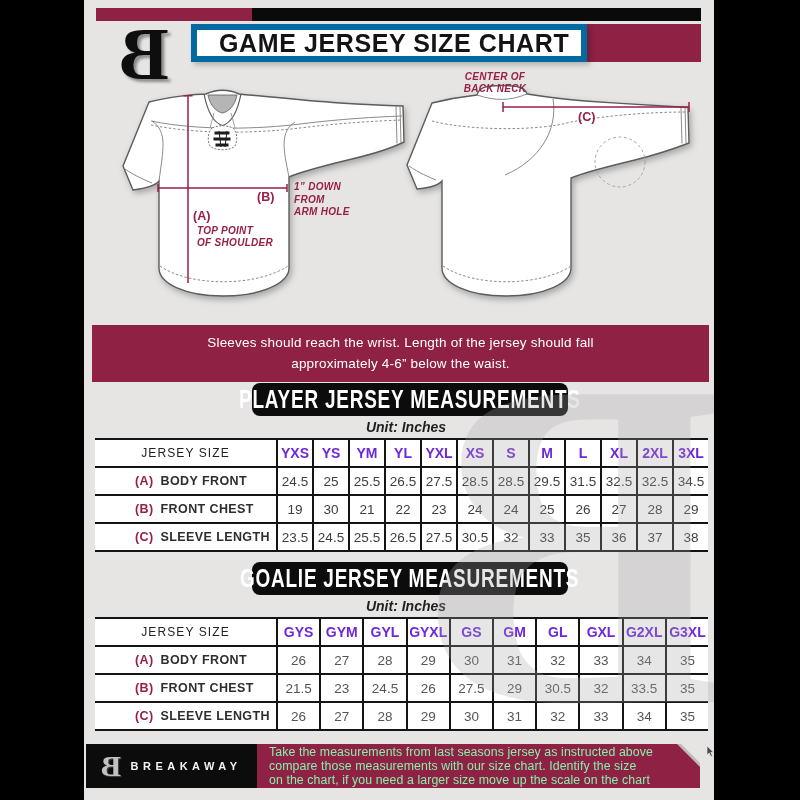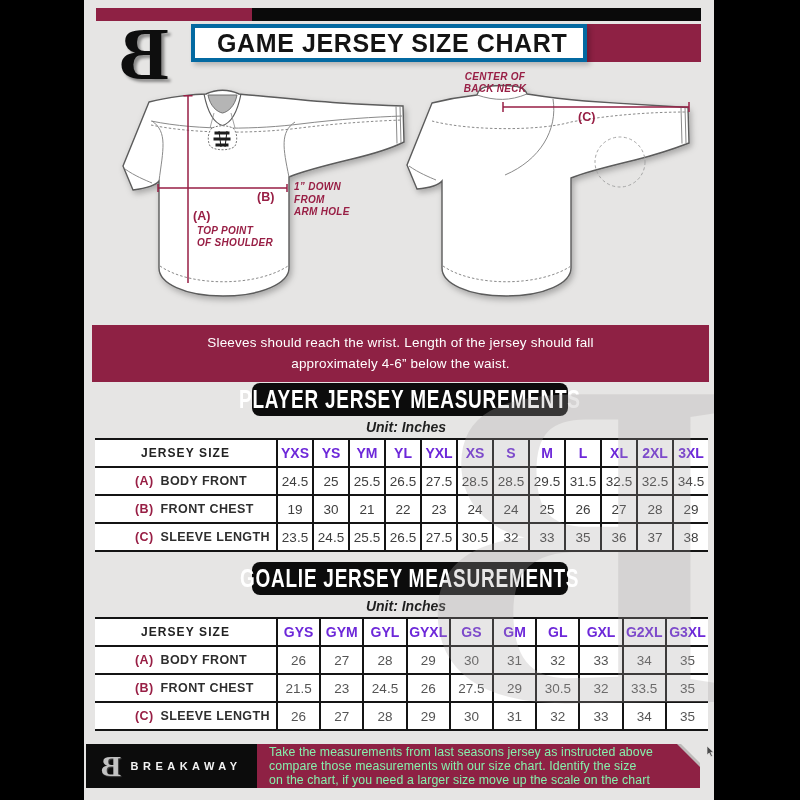--- a/index.html
+++ b/index.html
@@ -6,21 +6,21 @@
   .stage{position:relative;width:800px;height:800px;overflow:hidden;
          background:#e6e5e4;font-family:"Liberation Sans",sans-serif;}
   .pillar{position:absolute;top:0;height:800px;background:#000;z-index:50;}
   .pillar.left{left:0;width:84px;}
   .pillar.right{left:714px;width:86px;}
 
   
   .topbar-maroon{position:absolute;left:96px;top:8px;width:156px;height:13px;background:#8e2144;z-index:10;}
   .topbar-black{position:absolute;left:252px;top:8px;width:449px;height:13px;background:#0a0a0a;z-index:10;}
   .title-bar{position:absolute;left:191px;top:24px;width:396px;height:38px;background:#fff;
-             border:4px solid #0369a1;box-shadow:3px 3px 5px rgba(0,0,0,.22);
+             border:6px solid #0369a1;box-shadow:3px 3px 5px rgba(0,0,0,.22);
              display:flex;align-items:center;padding-left:22px;box-sizing:border-box;z-index:11;}
   .title-bar h1{margin:0;font-size:25px;font-weight:bold;letter-spacing:.6px;color:#141414;}
   .title-maroon{position:absolute;left:587px;top:24px;width:114px;height:38px;background:#8e2144;z-index:10;}
   .logo-main{position:absolute;left:106px;top:12px;width:76px;height:84px;z-index:12;
              font-family:"Liberation Serif",serif;font-weight:bold;font-size:74px;line-height:84px;
              color:#0e0e0e;text-align:center;transform:scaleX(-1);
              text-shadow:-3px 3px 3px rgba(0,0,0,.4);}
 
   
   .diagram{position:absolute;left:84px;top:60px;z-index:4;}
@@ -41,21 +41,21 @@
                display:flex;align-items:center;justify-content:center;z-index:4;}
   .section-box span{display:inline-block;color:#fff;font-weight:bold;font-size:20px;letter-spacing:.8px;
                     transform:scale(.95,1.25);white-space:nowrap;}
   .unit{position:absolute;left:84px;width:632px;text-align:center;font-style:italic;font-weight:bold;
         font-size:14px;color:#1f1f1f;z-index:4;padding-left:6px;}
 
   
   .mtable{position:absolute;left:95px;width:613px;border-bottom:2px solid #141414;background:#fff;z-index:4;}
   .trow{display:flex;border-top:2px solid #141414;}
   .lab{width:181px;display:flex;align-items:center;box-sizing:border-box;height:26px;}
-  .corner{justify-content:center;font-size:12px;font-weight:bold;letter-spacing:1.1px;color:#222;}
+  .corner{justify-content:center;font-size:12px;font-weight:normal;letter-spacing:1.1px;color:#222;}
   .rowlab{padding-left:40px;gap:7px;font-size:12.5px;font-weight:bold;letter-spacing:.4px;color:#2e2e2e;}
   .rowlab .key{color:#981f45;font-weight:bold;}
   .vals{display:flex;flex:1;}
   .vals>div{flex:1;border-left:2px solid #141414;display:flex;align-items:center;justify-content:center;height:26px;}
   .vals.heads>div{font-weight:bold;font-size:14px;color:#6d28d9;}
   .vals.nums>div{font-size:13.5px;}
   .player .vals.nums>div{color:#3e3e3e;}
   .goalie .vals.nums>div{color:#555;}
 
   

